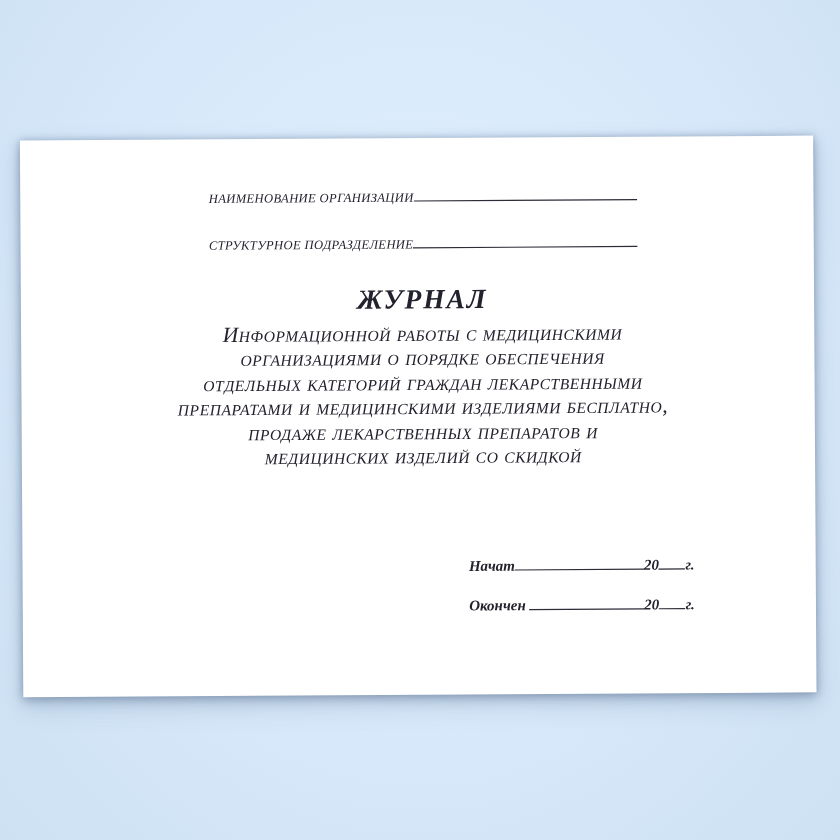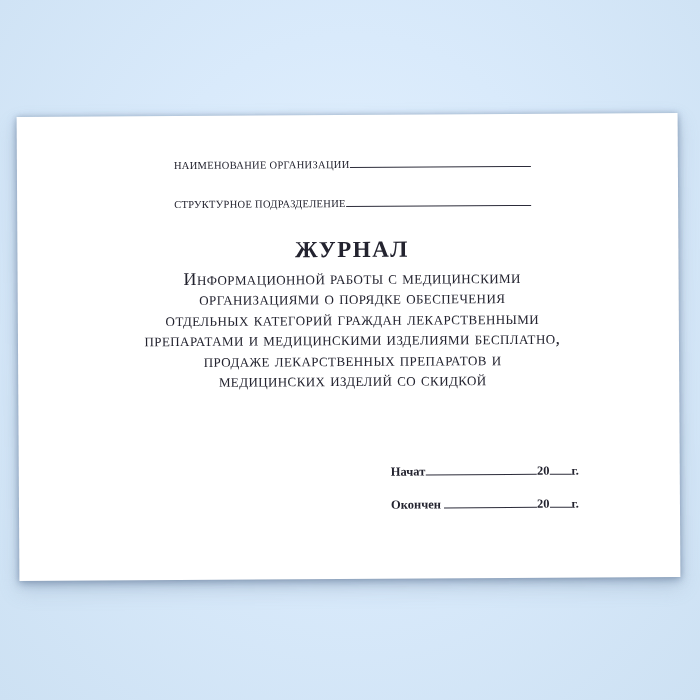--- a/index.html
+++ b/index.html
@@ -7,20 +7,21 @@
     padding: 0;
     width: 700px;
     height: 700px;
     overflow: hidden;
   }
   .bg {
     position: relative;
     width: 700px;
     height: 700px;
     background: radial-gradient(ellipse at 50% 42%, #e3f1fe 0%, #d9eafb 45%, #cde1f3 100%);
+    font-style: italic;
   }
   .page {
     position: absolute;
     left: 18px;
     top: 115px;
     width: 661px;
     height: 464px;
     background: #ffffff;
     transform: rotate(-0.35deg);
     transform-origin: 50% 50%;

